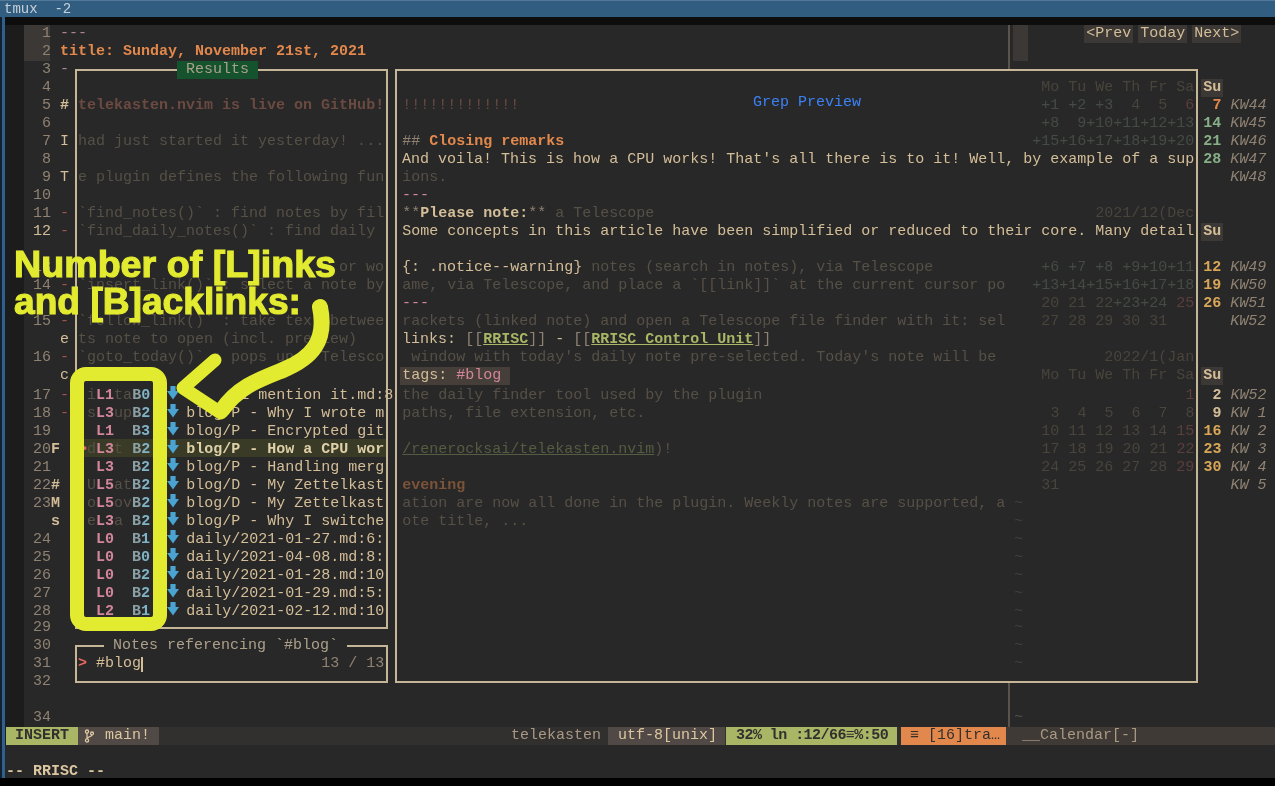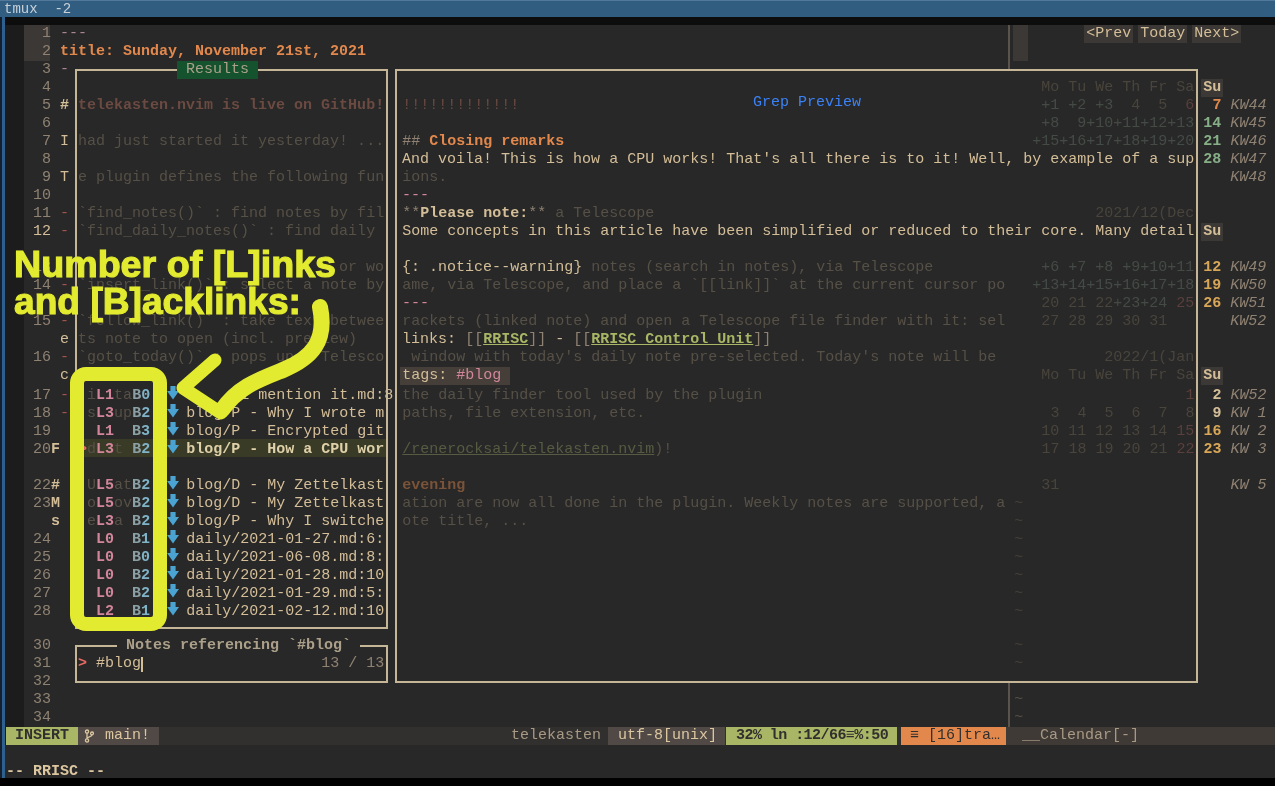--- a/index.html
+++ b/index.html
@@ -67,64 +67,67 @@
       </svg> <span style="color:#d4be98;"></span>      <span style="color:#d4be98;">i mention it.md:8</span> <span style="color:#565046;">the daily finder tool used by the plugin</span>                                               <span style="color:#5a3f3c;">1</span>  <span style="color:#d4be98;font-weight:bold;">2</span> <span style="color:#8f8272;font-style:italic;">KW52</span></div>
     <div class="r" style="top:403px">   <span style="color:#8f8272;">18</span> <span style="color:#a2544c;">-</span>  <span style="color:#565046;">s</span><span style="color:#d3869b;font-weight:bold;">L3</span><span style="color:#565046;">up</span><span style="color:#8ba0a5;font-weight:bold;">B</span><span style="color:#7fb3c8;font-weight:bold;">2</span>  <svg width="12" height="14" viewBox="0 0 12 14" style="display:inline-block;transform:translateY(1px);margin:0 -1.5px">
         <path d="M3.4 0 h5.2 v5 h3.4 L6 13.6 0 5 h3.4 z" fill="#4aa3d1"></path>
       </svg> <span style="color:#d4be98;">blog/P - Why I wrote m</span>  <span style="color:#565046;">paths, file extension, etc.</span>                                             <span style="color:#49443c;">3  4  5  6  7  8</span>  <span style="color:#d4be98;font-weight:bold;">9</span> <span style="color:#8f8272;font-style:italic;">KW 1</span></div>
     <div class="r" style="top:421px">   <span style="color:#8f8272;">19</span>     <span style="color:#d3869b;font-weight:bold;">L1</span>  <span style="color:#8ba0a5;font-weight:bold;">B</span><span style="color:#7fb3c8;font-weight:bold;">3</span>  <svg width="12" height="14" viewBox="0 0 12 14" style="display:inline-block;transform:translateY(1px);margin:0 -1.5px">
         <path d="M3.4 0 h5.2 v5 h3.4 L6 13.6 0 5 h3.4 z" fill="#4aa3d1"></path>
       </svg> <span style="color:#d4be98;">blog/P - Encrypted git</span>                                                                         <span style="color:#49443c;">10 11 12 13 14</span> <span style="color:#5a3f3c;">15</span> <span style="color:#d8a657;font-weight:bold;">16</span> <span style="color:#8f8272;font-style:italic;">KW 2</span></div>
     <div class="r" style="top:439px">   <span style="color:#8f8272;">20</span><span style="color:#d4be98;font-weight:bold;">F</span>  <span style="color:#ea6962;font-weight:bold;">&gt;</span><span style="color:#565046;">d</span><span style="color:#d3869b;font-weight:bold;">L3</span><span style="color:#565046;">t</span> <span style="color:#8ba0a5;font-weight:bold;">B</span><span style="color:#7fb3c8;font-weight:bold;">2</span>  <svg width="12" height="14" viewBox="0 0 12 14" style="display:inline-block;transform:translateY(1px);margin:0 -1.5px">
         <path d="M3.4 0 h5.2 v5 h3.4 L6 13.6 0 5 h3.4 z" fill="#4aa3d1"></path>
       </svg> <span style="color:#ded0a8;font-weight:bold;">blog/P - How a CPU wor</span>  <span style="color:#565c42;text-decoration:underline;">/renerocksai/telekasten.nvim</span><span style="color:#565046;">)!</span>                                         <span style="color:#49443c;">17 18 19 20 21</span> <span style="color:#5a3f3c;">22</span> <span style="color:#d8a657;font-weight:bold;">23</span> <span style="color:#8f8272;font-style:italic;">KW 3</span></div>
+    <div class="r" style="top:457px">   <span style="color:#8f8272;">21</span>     <span style="color:#d3869b;font-weight:bold;">L3</span>  <span style="color:#8ba0a5;font-weight:bold;">B</span><span style="color:#7fb3c8;font-weight:bold;">2</span>  <svg width="12" height="14" viewBox="0 0 12 14" style="display:inline-block;transform:translateY(1px);margin:0 -1.5px">
+        <path d="M3.4 0 h5.2 v5 h3.4 L6 13.6 0 5 h3.4 z" fill="#4aa3d1"></path>
+      </svg> <span style="color:#d4be98;">blog/P - Handling merg</span>                                                                         <span style="color:#49443c;">24 25 26 27 28</span> <span style="color:#5a3f3c;">29</span> <span style="color:#d8a657;font-weight:bold;">30</span> <span style="color:#8f8272;font-style:italic;">KW 4</span></div>
     <div class="r" style="top:475px">   <span style="color:#8f8272;">22</span><span style="color:#d4be98;font-weight:bold;">#</span>   <span style="color:#565046;">U</span><span style="color:#d3869b;font-weight:bold;">L5</span><span style="color:#565046;">at</span><span style="color:#8ba0a5;font-weight:bold;">B</span><span style="color:#7fb3c8;font-weight:bold;">2</span>  <svg width="12" height="14" viewBox="0 0 12 14" style="display:inline-block;transform:translateY(1px);margin:0 -1.5px">
         <path d="M3.4 0 h5.2 v5 h3.4 L6 13.6 0 5 h3.4 z" fill="#4aa3d1"></path>
       </svg> <span style="color:#d4be98;">blog/D - My Zettelkast</span>  <span style="color:#7a5338;font-weight:bold;">evening</span>                                                                <span style="color:#49443c;">31</span>                   <span style="color:#8f8272;font-style:italic;">KW 5</span></div>
     <div class="r" style="top:493px">   <span style="color:#8f8272;">23</span><span style="color:#d4be98;font-weight:bold;">M</span>   <span style="color:#565046;">o</span><span style="color:#d3869b;font-weight:bold;">L5</span><span style="color:#565046;">ov</span><span style="color:#8ba0a5;font-weight:bold;">B</span><span style="color:#7fb3c8;font-weight:bold;">2</span>  <svg width="12" height="14" viewBox="0 0 12 14" style="display:inline-block;transform:translateY(1px);margin:0 -1.5px">
         <path d="M3.4 0 h5.2 v5 h3.4 L6 13.6 0 5 h3.4 z" fill="#4aa3d1"></path>
       </svg> <span style="color:#d4be98;">blog/D - My Zettelkast</span>  <span style="color:#565046;">ation are now all done in the plugin. Weekly notes are supported, a</span> <span style="color:#45403a;">~</span></div>
     <div class="r" style="top:511px">     <span style="color:#d4be98;font-weight:bold;">s</span>   <span style="color:#565046;">e</span><span style="color:#d3869b;font-weight:bold;">L3</span><span style="color:#565046;">a</span> <span style="color:#8ba0a5;font-weight:bold;">B</span><span style="color:#7fb3c8;font-weight:bold;">2</span>  <svg width="12" height="14" viewBox="0 0 12 14" style="display:inline-block;transform:translateY(1px);margin:0 -1.5px">
         <path d="M3.4 0 h5.2 v5 h3.4 L6 13.6 0 5 h3.4 z" fill="#4aa3d1"></path>
       </svg> <span style="color:#d4be98;">blog/P - Why I switche</span>  <span style="color:#565046;">ote title, ...</span>                                                      <span style="color:#45403a;">~</span></div>
     <div class="r" style="top:529px">   <span style="color:#8f8272;">24</span>     <span style="color:#d3869b;font-weight:bold;">L0</span>  <span style="color:#8ba0a5;font-weight:bold;">B</span><span style="color:#7fb3c8;font-weight:bold;">1</span>  <svg width="12" height="14" viewBox="0 0 12 14" style="display:inline-block;transform:translateY(1px);margin:0 -1.5px">
         <path d="M3.4 0 h5.2 v5 h3.4 L6 13.6 0 5 h3.4 z" fill="#4aa3d1"></path>
       </svg> <span style="color:#d4be98;">daily/2021-01-27.md:6:</span>                                                                      <span style="color:#45403a;">~</span></div>
     <div class="r" style="top:547px">   <span style="color:#8f8272;">25</span>     <span style="color:#d3869b;font-weight:bold;">L0</span>  <span style="color:#8ba0a5;font-weight:bold;">B</span><span style="color:#7fb3c8;font-weight:bold;">0</span>  <svg width="12" height="14" viewBox="0 0 12 14" style="display:inline-block;transform:translateY(1px);margin:0 -1.5px">
         <path d="M3.4 0 h5.2 v5 h3.4 L6 13.6 0 5 h3.4 z" fill="#4aa3d1"></path>
-      </svg> <span style="color:#d4be98;">daily/2021-06-08.md:8:</span>                                                                      <span style="color:#45403a;">~</span></div>
+      </svg> <span style="color:#d4be98;">daily/2021-04-08.md:8:</span>                                                                      <span style="color:#45403a;">~</span></div>
     <div class="r" style="top:565px">   <span style="color:#8f8272;">26</span>     <span style="color:#d3869b;font-weight:bold;">L0</span>  <span style="color:#8ba0a5;font-weight:bold;">B</span><span style="color:#7fb3c8;font-weight:bold;">2</span>  <svg width="12" height="14" viewBox="0 0 12 14" style="display:inline-block;transform:translateY(1px);margin:0 -1.5px">
         <path d="M3.4 0 h5.2 v5 h3.4 L6 13.6 0 5 h3.4 z" fill="#4aa3d1"></path>
       </svg> <span style="color:#d4be98;">daily/2021-01-28.md:10</span>                                                                      <span style="color:#45403a;">~</span></div>
     <div class="r" style="top:583px">   <span style="color:#8f8272;">27</span>     <span style="color:#d3869b;font-weight:bold;">L0</span>  <span style="color:#8ba0a5;font-weight:bold;">B</span><span style="color:#7fb3c8;font-weight:bold;">2</span>  <svg width="12" height="14" viewBox="0 0 12 14" style="display:inline-block;transform:translateY(1px);margin:0 -1.5px">
         <path d="M3.4 0 h5.2 v5 h3.4 L6 13.6 0 5 h3.4 z" fill="#4aa3d1"></path>
       </svg> <span style="color:#d4be98;">daily/2021-01-29.md:5:</span>                                                                      <span style="color:#45403a;">~</span></div>
     <div class="r" style="top:601px">   <span style="color:#8f8272;">28</span>     <span style="color:#d3869b;font-weight:bold;">L2</span>  <span style="color:#8ba0a5;font-weight:bold;">B</span><span style="color:#7fb3c8;font-weight:bold;">1</span>  <svg width="12" height="14" viewBox="0 0 12 14" style="display:inline-block;transform:translateY(1px);margin:0 -1.5px">
         <path d="M3.4 0 h5.2 v5 h3.4 L6 13.6 0 5 h3.4 z" fill="#4aa3d1"></path>
       </svg> <span style="color:#d4be98;">daily/2021-02-12.md:10</span>                                                                      <span style="color:#45403a;">~</span></div>
+    <div class="r" style="top:619px">   <span style="color:#8f8272;">29</span>                                                                                                           <span style="color:#45403a;">~</span></div>
     <div class="r" style="top:637px">   <span style="color:#8f8272;">30</span>                                                                                                           <span style="color:#45403a;">~</span></div>
     <div class="r" style="top:655px">   <span style="color:#8f8272;">31</span>   <span style="color:#ea6962;font-weight:bold;">&gt;</span> <span style="color:#d4be98;">#blog</span>                    <span style="color:#8f8272;">13 / 13</span>                                                                      <span style="color:#45403a;">~</span></div>
     <div class="r" style="top:673px">   <span style="color:#8f8272;text-align:center;">32</span></div>
-    <div class="r" style="top:691px">   <span style="color:#8f8272;">33</span>                                                                                                           <span style="color:#565049;">~</span></div>
     <div class="r" style="top:709px">   <span style="color:#8f8272;">34</span>                                                                                                           <span style="color:#565049;">~</span></div>
     <div class="b" style="left:75px;top:69px;width:313px;height:2px;background:#c6b698;"></div>
     <div class="b" style="left:75px;top:69px;width:2px;height:560px;background:#c6b698;"></div>
     <div class="b" style="left:386px;top:69px;width:2px;height:560px;background:#c6b698;"></div>
     <div class="b" style="left:75px;top:627px;width:313px;height:2px;background:#c6b698;"></div>
     <div class="b" style="left:75px;top:645px;width:313px;height:2px;background:#c6b698;"></div>
     <div class="b" style="left:75px;top:645px;width:2px;height:38px;background:#c6b698;"></div>
     <div class="b" style="left:386px;top:645px;width:2px;height:38px;background:#c6b698;"></div>
     <div class="b" style="left:75px;top:681px;width:313px;height:2px;background:#c6b698;"></div>
     <div class="b" style="left:395px;top:69px;width:803px;height:2px;background:#c6b698;"></div>
     <div class="b" style="left:395px;top:69px;width:2px;height:614px;background:#c6b698;"></div>
     <div class="b" style="left:1196px;top:69px;width:2px;height:614px;background:#c6b698;"></div>
     <div class="b" style="left:395px;top:681px;width:803px;height:2px;background:#c6b698;"></div>
     <div class="b" style="left:177px;top:61px;width:81px;background:#14532d;color:#aca08a;white-space:pre;text-align:center;">Results</div>
     <div class="b" style="left:735px;top:61px;width:126px;background:#282828;color:#3b82f6;white-space:pre;text-align:right;margin-top:33px;">Grep Preview</div>
-    <div class="b" style="left:117px;top:637px;width:243px;background:#282828;color:#aca08a;white-space:pre;text-align:center;font-weight:bold;">Notes referencing `#blog`</div>
+    <div class="b" style="left:104px;top:637px;width:243px;background:#282828;color:#aca08a;white-space:pre;text-align:center;">Notes referencing `#blog`</div>
     <div class="b" style="left:141px;top:657px;width:2px;height:15px;background:#d4be98;"></div>
     <svg class="b" style="left:0;top:0" width="700" height="660" viewBox="0 0 700 660">
       <g fill="none" stroke="#e3eb30" stroke-linecap="round" stroke-linejoin="round">
         <rect x="77" y="374" width="83" height="250" rx="9" stroke-width="14"></rect>
         <path d="M320 307 C327 341 312 358 283 370 C258 380 238 387 222 410" stroke-width="16"></path>
         <path d="M215 360 L183 388 L221 413" stroke-width="13"></path>
       </g>
       <text x="14" y="277" font-family="Liberation Sans, sans-serif" font-size="37px" font-weight="bold" fill="#e3eb30" stroke="#e3eb30" stroke-width="1.1" textLength="322" lengthAdjust="spacingAndGlyphs">Number of [L]inks</text>
       <text x="14" y="314" font-family="Liberation Sans, sans-serif" font-size="37px" font-weight="bold" fill="#e3eb30" stroke="#e3eb30" stroke-width="1.1" textLength="287" lengthAdjust="spacingAndGlyphs">and [B]acklinks:</text>
     </svg>

